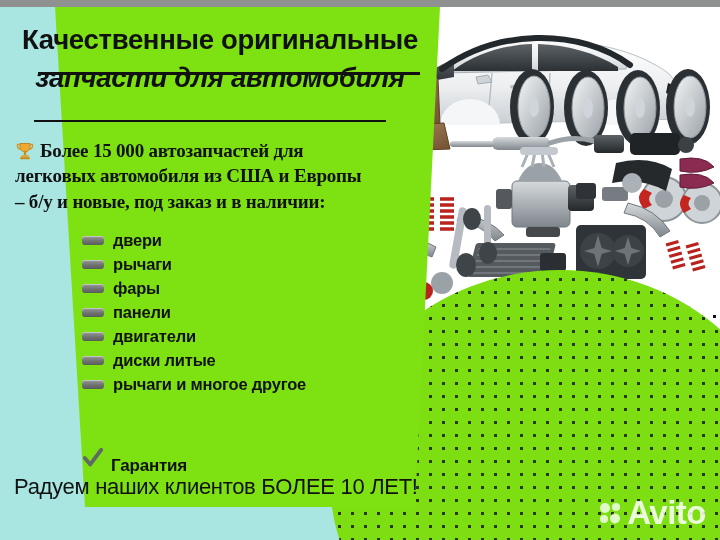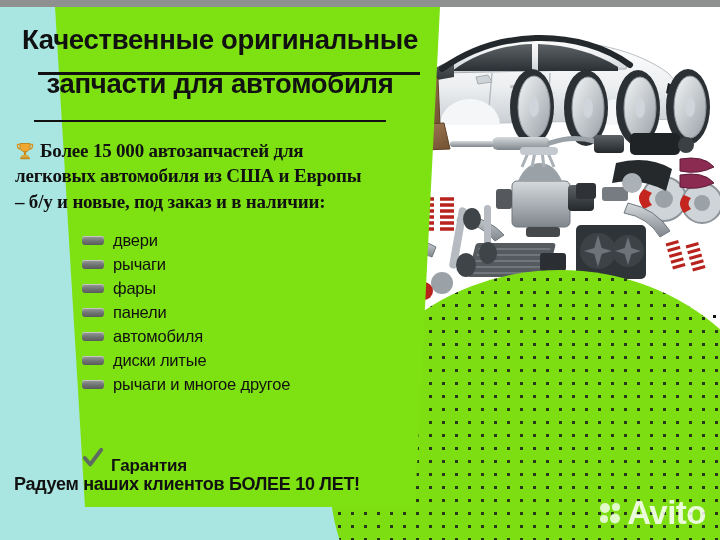--- a/index.html
+++ b/index.html
@@ -89,30 +89,30 @@
   .li{
     display:flex;align-items:center;height:24px;margin-bottom:0px;
   }
   .bullet{
     width:22px;height:9px;border-radius:3px;flex:0 0 auto;
     background:linear-gradient(#9a9d9c,#6f7372 55%,#585c5b);
     box-shadow:inset 0 1px 0 #c3c6c5;
     margin-right:9px;
   }
   .li-label{
-    color:#111;font-weight:normal;font-size:16.5px;letter-spacing:-.2px;white-space:nowrap;
+    color:#111;font-weight:bold;font-size:16.5px;letter-spacing:-.2px;white-space:nowrap;
   }
   .guarantee{
     position:absolute;left:82px;top:440px;display:flex;align-items:center;
   }
   .check{width:22px;height:22px;flex:0 0 auto;margin-right:7px;}
   .guarantee-label{color:#111;font-weight:bold;font-size:17px;letter-spacing:-.2px;margin-top:16px;}
   .footline{
     position:absolute;left:14px;top:474px;
-    color:#111;font-weight:bold;font-size:18px;letter-spacing:-.3px;white-space:nowrap;
+    color:#111;font-weight:normal;font-size:22px;letter-spacing:-.3px;white-space:nowrap;
   }
   
   .avito{
     position:absolute;right:14px;bottom:8px;z-index:40;
     display:flex;align-items:center;opacity:.85;
   }
   .avito-mark{width:24px;height:22px;margin-right:4px;}
   .avito-text{
     color:#ffffff;font-size:33px;font-weight:bold;letter-spacing:-.5px;
     font-family:"Liberation Sans", sans-serif;
@@ -319,21 +319,21 @@
   </div>
 
   <div class="green-panel"></div>
 
   <div class="top-strip"></div>
 
   <div class="content">
 
     <div class="headline">
       <span class="hl-line">Качественные оригинальные</span>
-      <span class="hl-line" style="display:block;margin-top:16px;">запчасти для автомобиля</span>
+      <span class="hl-line" style="display:block;margin-top:10px;font-style:italic;">запчасти для автомобиля</span>
     </div>
     <div class="rule1"></div>
     <div class="rule2"></div>
 
     <div class="subhead">
       <span class="sub-line">
         <span class="trophy">
           <svg viewBox="0 0 24 24" width="20" height="20">
             <path d="M6 3h12v4a6 6 0 0 1-12 0z" fill="#f0a830" stroke="#b97b12" stroke-width="1"></path>
             <path d="M6 4H3v2c0 2.2 1.6 3.6 3.4 3.9" fill="none" stroke="#d99320" stroke-width="1.6"></path>
@@ -360,21 +360,21 @@
       <div class="li">
         <span class="bullet"></span>
         <span class="li-label">фары</span>
       </div>
       <div class="li">
         <span class="bullet"></span>
         <span class="li-label">панели</span>
       </div>
       <div class="li">
         <span class="bullet"></span>
-        <span class="li-label">автомобиля</span>
+        <span class="li-label">двигатели</span>
       </div>
       <div class="li">
         <span class="bullet"></span>
         <span class="li-label">диски литые</span>
       </div>
       <div class="li">
         <span class="bullet"></span>
         <span class="li-label">рычаги и многое другое</span>
       </div>
     </div>

